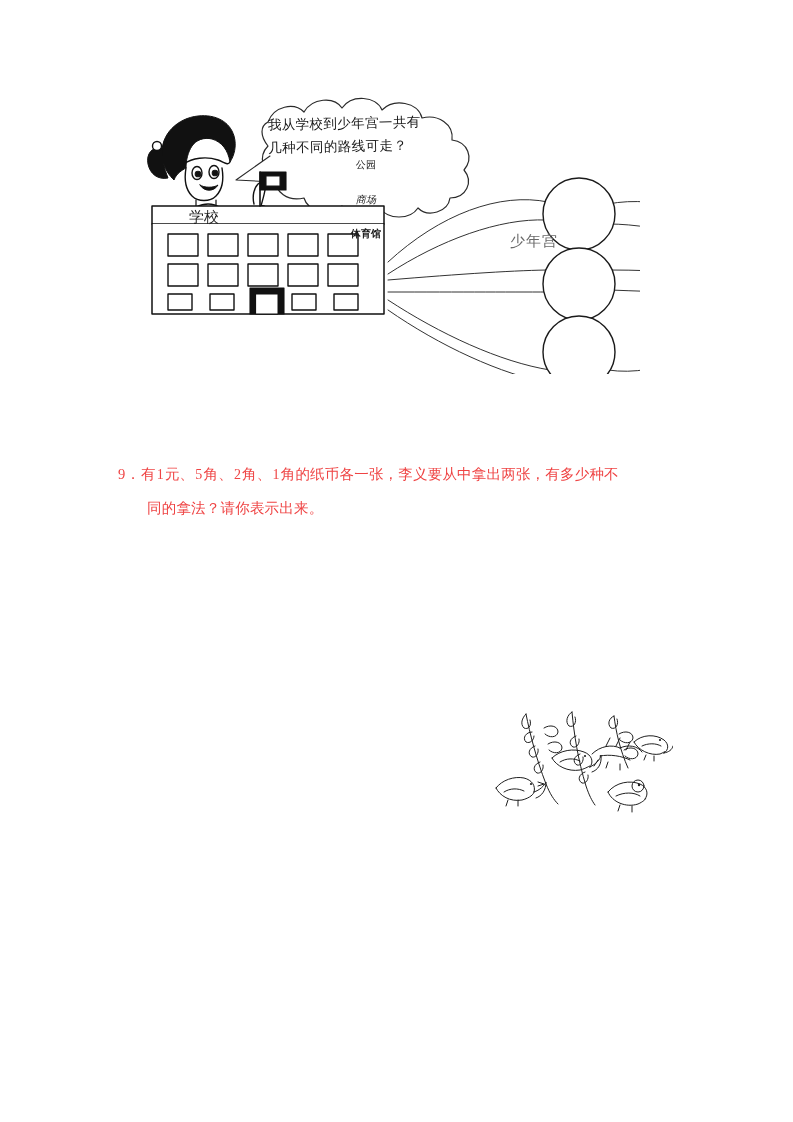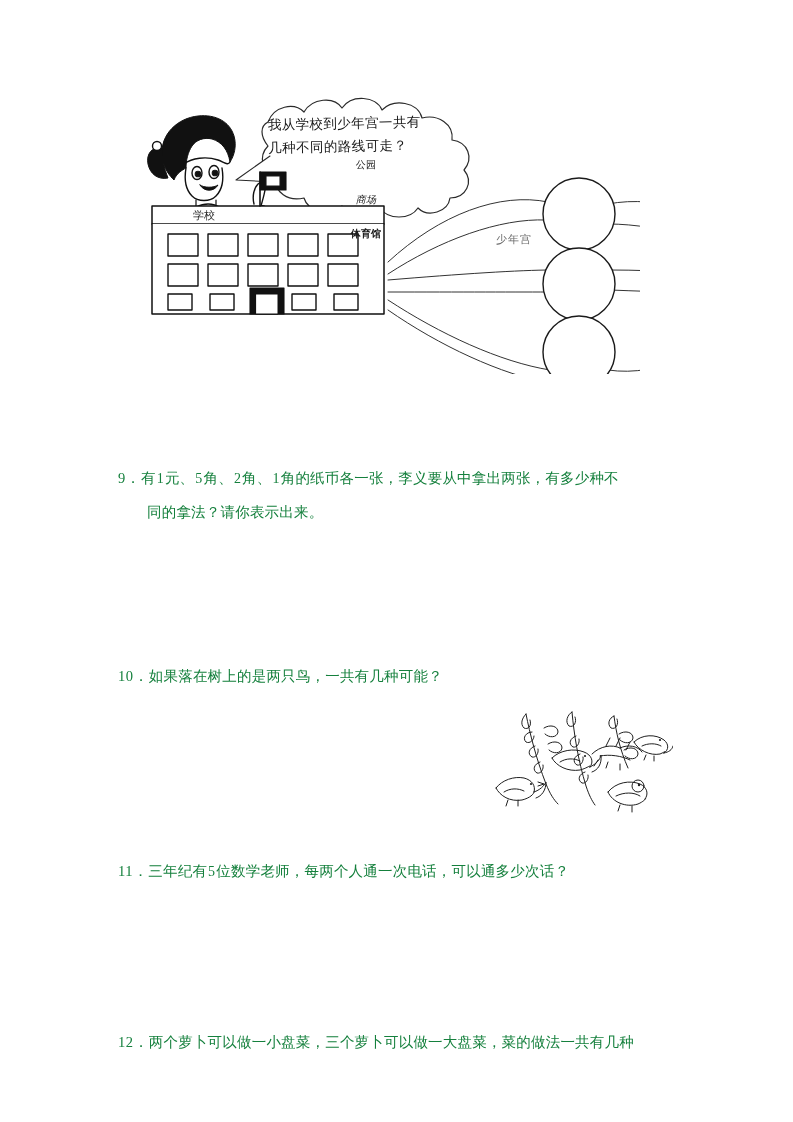--- a/index.html
+++ b/index.html
@@ -52,44 +52,44 @@
     font-size: 10px;
     color: #1a1a1a;
     letter-spacing: 0.2px;
     white-space: nowrap;
     transform: translate(-50%, -50%);
     margin-top: 16px;
   }
   .place-label {
     position: absolute;
     font-family: Liberation Sans, sans-serif;
-    font-size: 11px;
+    font-size: 15px;
     color: #1f1f1f;
     white-space: nowrap;
     transform: translateX(-50%);
   }
-  .place-label.faint { color: #6a6a6a; letter-spacing: 1px; }
+  .place-label.faint { color: #6a6a6a; letter-spacing: 1px; margin-left: 20px; }
 
   
   .birds-block {
     position: absolute;
     left: 488px;
     top: 702px;
     width: 185px;
     height: 112px;
   }
   .birds-svg { display: block; width: 185px; height: 112px; }
 
   
   .qline {
     position: absolute;
     font-family: "DejaVu Sans", sans-serif;
     font-size: 14.5px;
-    line-height: 28px;
-    color: #15803d;
+    line-height: 20px;
+    color: #ef4444;
     white-space: nowrap;
     letter-spacing: 0.2px;
   }
   .qline .num {
     font-family: "Liberation Serif", "DejaVu Serif", serif;
     font-size: 14.5px;
     letter-spacing: 0.6px;
   }
   .qline .lat {
     font-family: "Liberation Serif", "DejaVu Serif", serif;
@@ -260,23 +260,20 @@
 
     <div class="place-label" style="left:64px; top:124px;">学校</div>
     <div class="place-label faint" style="left:374px; top:148px;">少年宫</div>
   </div>
 
   <div class="qline" id="q9-l1">
     <span class="num">9</span><span class="num">．</span><span>有</span><span class="lat">1</span><span>元、</span><span class="lat">5</span><span>角、</span><span class="lat">2</span><span>角、</span><span class="lat">1</span><span>角的纸币各一张，李义要从中拿出两张，有多少种不</span>
   </div>
   <div class="qline" id="q9-l2">同的拿法？请你表示出来。</div>
 
-  <div class="qline" id="q10-l1">
-    <span class="num">10</span><span class="num">．</span><span>如果落在树上的是两只鸟，一共有几种可能？</span>
-  </div>
 
   <div class="birds-block">
     <svg class="birds-svg" viewBox="0 0 185 112" xmlns="http://www.w3.org/2000/svg">
       <g fill="none" stroke="#1f1f1f" stroke-width="1" stroke-linecap="round" stroke-linejoin="round">
 
         <path d="M38 12 C42 32 48 56 58 82 C62 92 66 98 70 102"></path>
         <path d="M38 12 C34 16 32 22 36 26 C40 28 44 24 42 18"></path>
         <path d="M44 30 C38 30 34 36 38 40 C42 42 46 38 46 34"></path>
         <path d="M47 44 C41 46 39 52 44 55 C48 56 51 51 50 47"></path>
         <path d="M52 60 C46 62 44 68 49 71 C53 72 56 67 55 63"></path>
@@ -334,21 +331,15 @@
           <circle cx="150" cy="84" r="6"></circle>
           <circle cx="151" cy="83" r="1.2" fill="#1f1f1f" stroke="none"></circle>
           <path d="M120 90 C124 100 138 106 150 102 C157 99 159 95 157 97"></path>
           <path d="M128 94 C136 90 146 90 152 94"></path>
           <path d="M132 103 L130 109 M144 104 L144 110"></path>
         </g>
       </g>
     </svg>
   </div>
 
-  <div class="qline" id="q11-l1">
-    <span class="num">11</span><span class="num">．</span><span>三年纪有</span><span class="lat">5</span><span>位数学老师，每两个人通一次电话，可以通多少次话？</span>
-  </div>
-
-  <div class="qline" id="q12-l1">
-    <span class="num">12</span><span class="num">．</span><span>两个萝卜可以做一小盘菜，三个萝卜可以做一大盘菜，菜的做法一共有几种</span>
-  </div>
+
 
 </div>
 
 </body></html>

